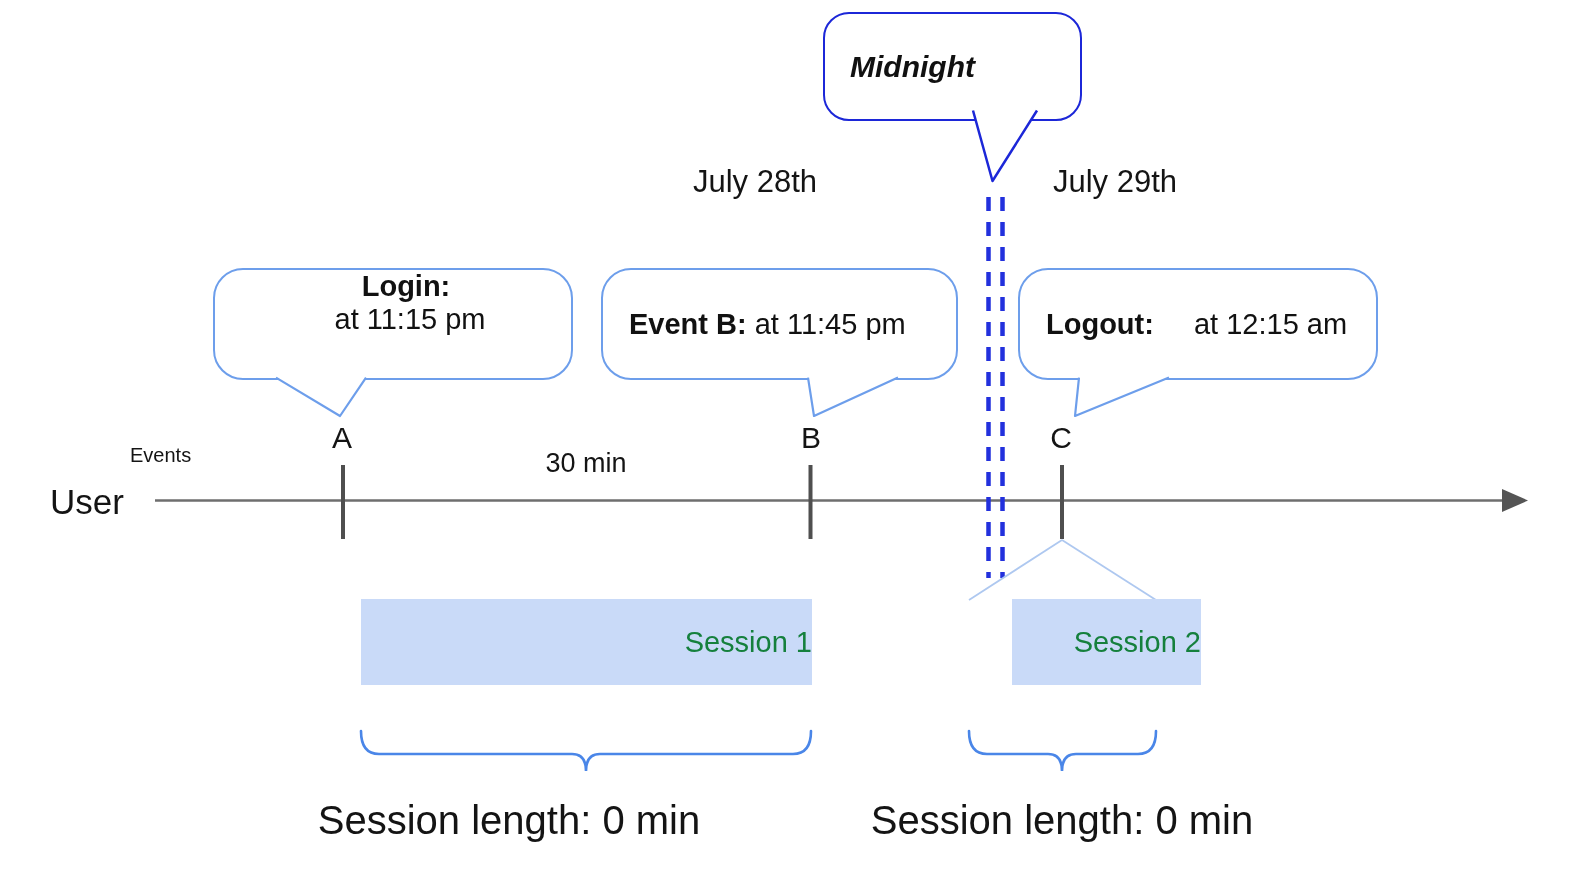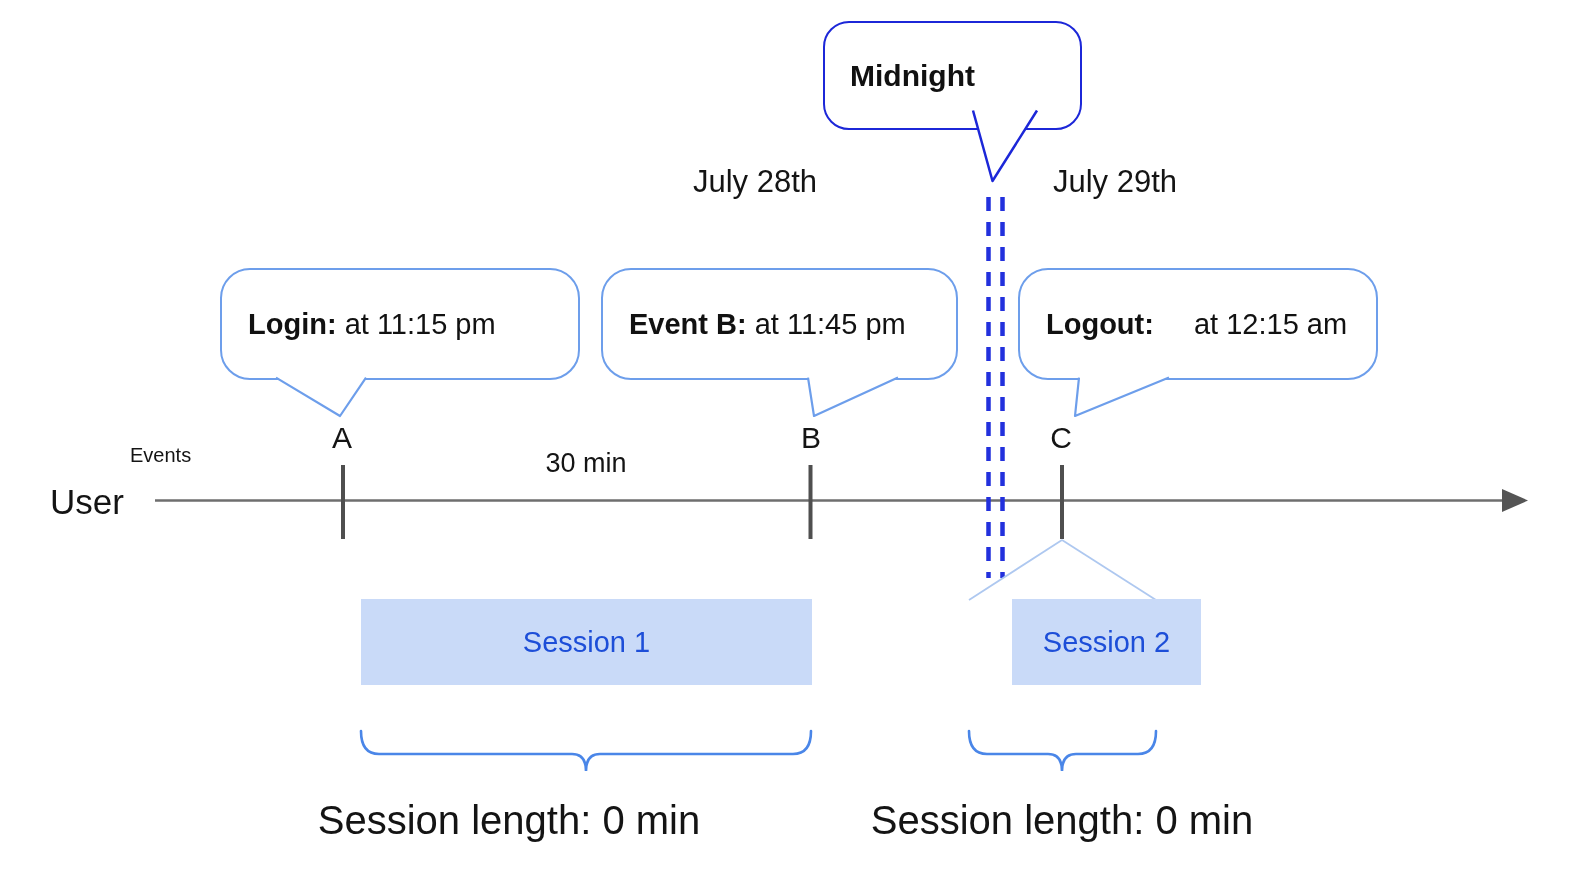--- a/index.html
+++ b/index.html
@@ -26,28 +26,28 @@
     position:absolute;background:#fff;display:flex;align-items:center;
     box-sizing:border-box;font-size:29px;
   }
   .callout{
     top:268px;width:360px;height:112px;border:2px solid #6d9eeb;border-radius:30px;
     padding-left:26px;
   }
   .callout .b{font-weight:bold;}
   .rest{white-space:pre;}
   .midnight-bubble{
-    left:823px;top:21px;width:259px;height:109px;border:2.5px solid #1c27d8;
-    border-radius:26px;padding-left:25px;font-weight:bold;font-size:30px;
+    left:823px;top:12px;width:259px;height:109px;border:2.5px solid #1c27d8;
+    border-radius:26px;padding-left:25px;font-weight:bold;font-size:30px;font-style:italic;
   }
 
   
   .session-box{
     position:absolute;top:599px;height:86px;background:#c9daf8;
-    display:flex;align-items:center;justify-content:center;font-size:29px;color:#1d4ed8;
+    display:flex;align-items:center;justify-content:flex-end;font-size:29px;color:#15803d;
   }
   .session-1{left:361px;width:451px;}
   .session-2{left:968px;width:189px;margin-left:44px;}
 </style>
 </head>
 <body>
 
 <div class="canvas">
 
   <svg class="layer" width="1596" height="870" viewBox="0 0 1596 870">
@@ -66,21 +66,21 @@
     <line x1="1062" y1="540" x2="1156" y2="600" stroke="#aec8f0" stroke-width="1.8"></line>
 
     <path d="M361,731 Q361,754 379,754 H572 Q586,754 586,771 Q586,754 600,754 H793 Q811,754 811,731" fill="none" stroke="#4a86e8" stroke-width="2.6" stroke-linecap="round"></path>
     <path d="M969,731 Q969,754 987,754 H1048 Q1062,754 1062,771 Q1062,754 1076,754 H1138 Q1156,754 1156,731" fill="none" stroke="#4a86e8" stroke-width="2.6" stroke-linecap="round"></path>
   </svg>
 
   <div class="bubble midnight-bubble">
     <span>Midnight</span>
   </div>
 
-  <div class="bubble callout" style="left:220px;">
+  <div class="bubble callout" style="left:213px;flex-direction:column;">
     <span class="b">Login:</span>
       <span class="rest"> at 11:15 pm</span>
   </div>
   <div class="bubble callout" style="left:601px;width:357px;">
     <span class="b">Event B:</span>
       <span class="rest"> at 11:45 pm</span>
   </div>
   <div class="bubble callout" style="left:1018px;gap:32px;">
     <span class="b">Logout:</span>
       <span class="rest"> at 12:15 am</span>

